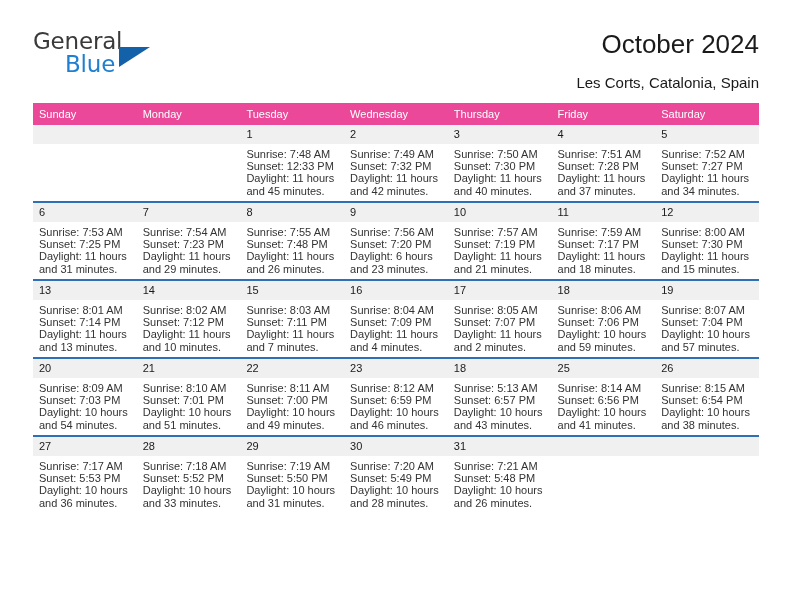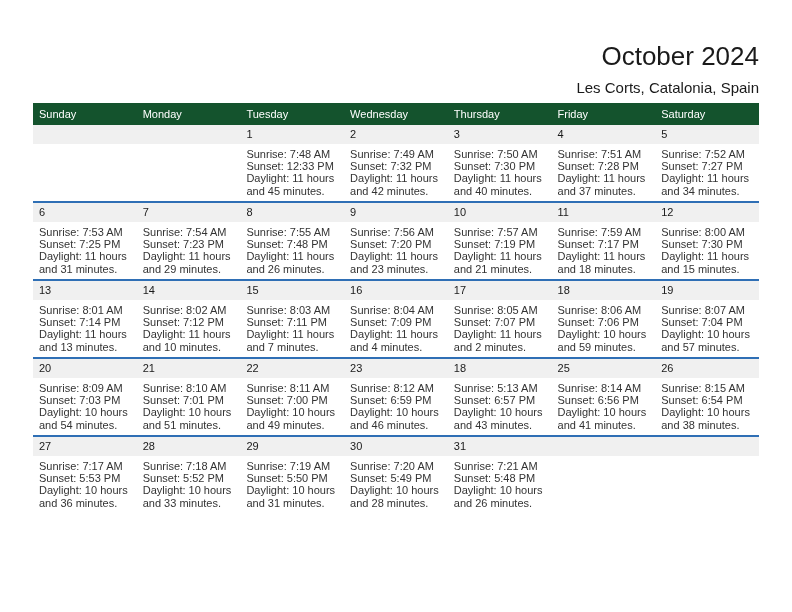--- a/index.html
+++ b/index.html
@@ -68,41 +68,40 @@
     position: absolute;
     right: 0;
     top: 0;
     text-align: right;
   }
   .cal-title {
     font-size: 26px;
     color: #1a1a1a;
     line-height: 32px;
     white-space: nowrap;
-    margin-top: 12px;
   }
   .cal-subtitle {
     font-size: 15px;
     color: #1a1a1a;
     line-height: 22px;
-    margin-top: 5px;
+    margin-top: 12px;
     white-space: nowrap;
   }
 
   
   .calendar {
     position: absolute;
     left: 33px;
     top: 103px;
     width: 726px;
     border-collapse: collapse;
     table-layout: fixed;
   }
   .calendar th {
-    background: #14532d;
+    background: #ec4899;
     color: #ffffff;
     font-size: 11px;
     font-weight: normal;
     text-align: left;
     padding: 5px 0 5px 6px;
     height: 12px;
     border: 0;
   }
   .calendar td {
     vertical-align: top;
@@ -139,20 +138,25 @@
     white-space: normal;
   }
 </style>
 </head>
 <body>
 
 <div class="page">
 
   <div class="topbar">
 
+    <div class="logo">
+      <span class="logo-general">General</span>
+      <span class="logo-triangle"></span>
+      <span class="logo-blue">Blue</span>
+    </div>
 
     <div class="title-block">
       <div class="cal-title">October 2024</div>
       <div class="cal-subtitle">Les Corts, Catalonia, Spain</div>
     </div>
 
   </div>
 
   <table class="calendar">
     <thead>
@@ -238,21 +242,21 @@
               <div>Sunrise: 7:55 AM</div>
               <div>Sunset: 7:48 PM</div>
               <div class="daylight">Daylight: 11 hours and 26 minutes.</div>
             </div>
           </td>
           <td>
             <div class="daynum">9</div>
             <div class="details">
               <div>Sunrise: 7:56 AM</div>
               <div>Sunset: 7:20 PM</div>
-              <div class="daylight">Daylight: 11 hours and 23 minutes.</div>
+              <div class="daylight">Daylight: 6 hours and 23 minutes.</div>
             </div>
           </td>
           <td>
             <div class="daynum">10</div>
             <div class="details">
               <div>Sunrise: 7:57 AM</div>
               <div>Sunset: 7:19 PM</div>
               <div class="daylight">Daylight: 11 hours and 21 minutes.</div>
             </div>
           </td>

